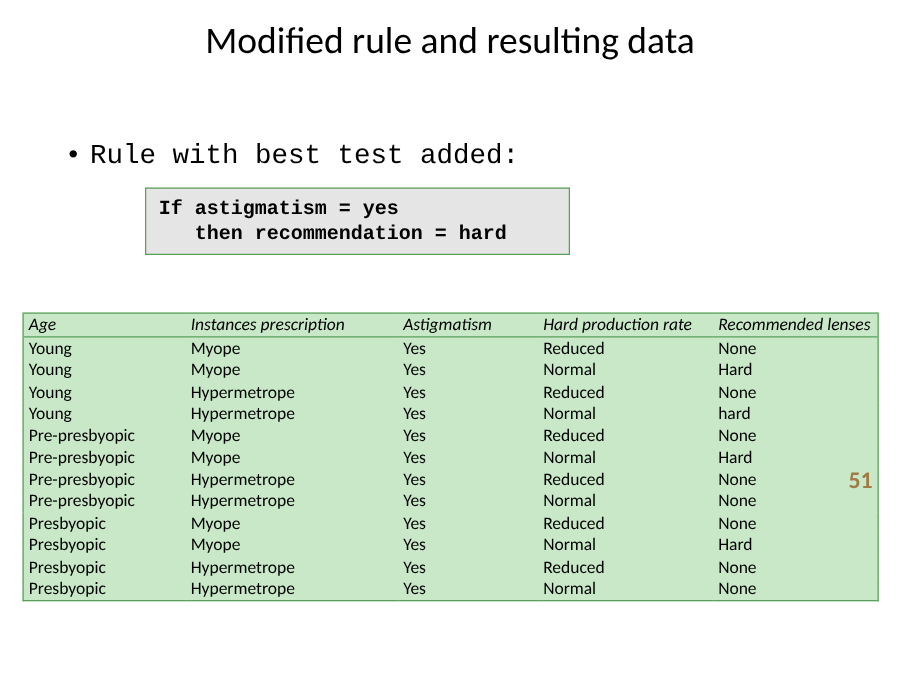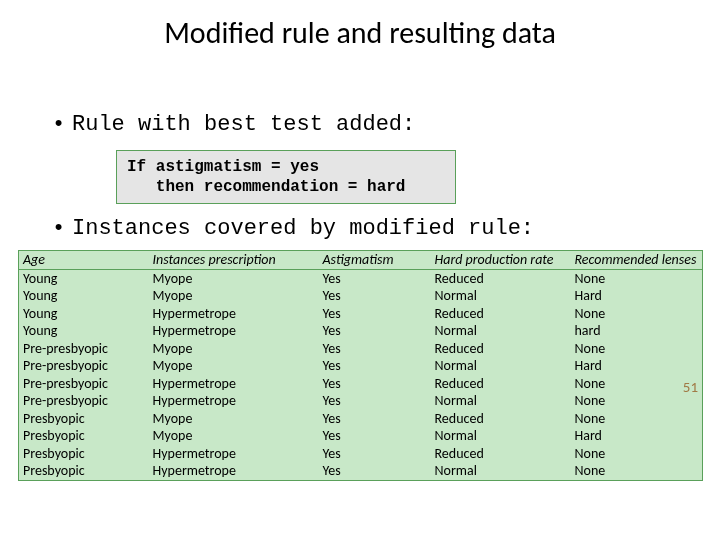--- a/index.html
+++ b/index.html
@@ -89,37 +89,37 @@
   .col-age { width: 130px; }
   .col-spec { width: 170px; }
   .col-ast { width: 112px; }
   .col-tear { width: 140px; }
   .col-rec { width: 132px; }
 
   .page-number {
     position: absolute;
     bottom: 12px;
     right: 22px;
-    font-size: 15px;
+    font-size: 19px;
     color: #a17a46;
+    font-weight: bold;
   }
 </style>
 </head>
 <body>
 
 <div class="slide">
 
   <div class="title">Modified rule and resulting data</div>
 
   <div class="bullet bullet1">Rule with best test added:</div>
 
   <div class="rule-box">If astigmatism = yes
    then recommendation = hard</div>
 
-  <div class="bullet bullet2">Instances covered by modified rule:</div>
 
   <table class="data-table">
     <colgroup>
       <col class="col-age">
         <col class="col-spec">
         <col class="col-ast">
         <col class="col-tear">
         <col class="col-rec">
     </colgroup>
     <tbody>

